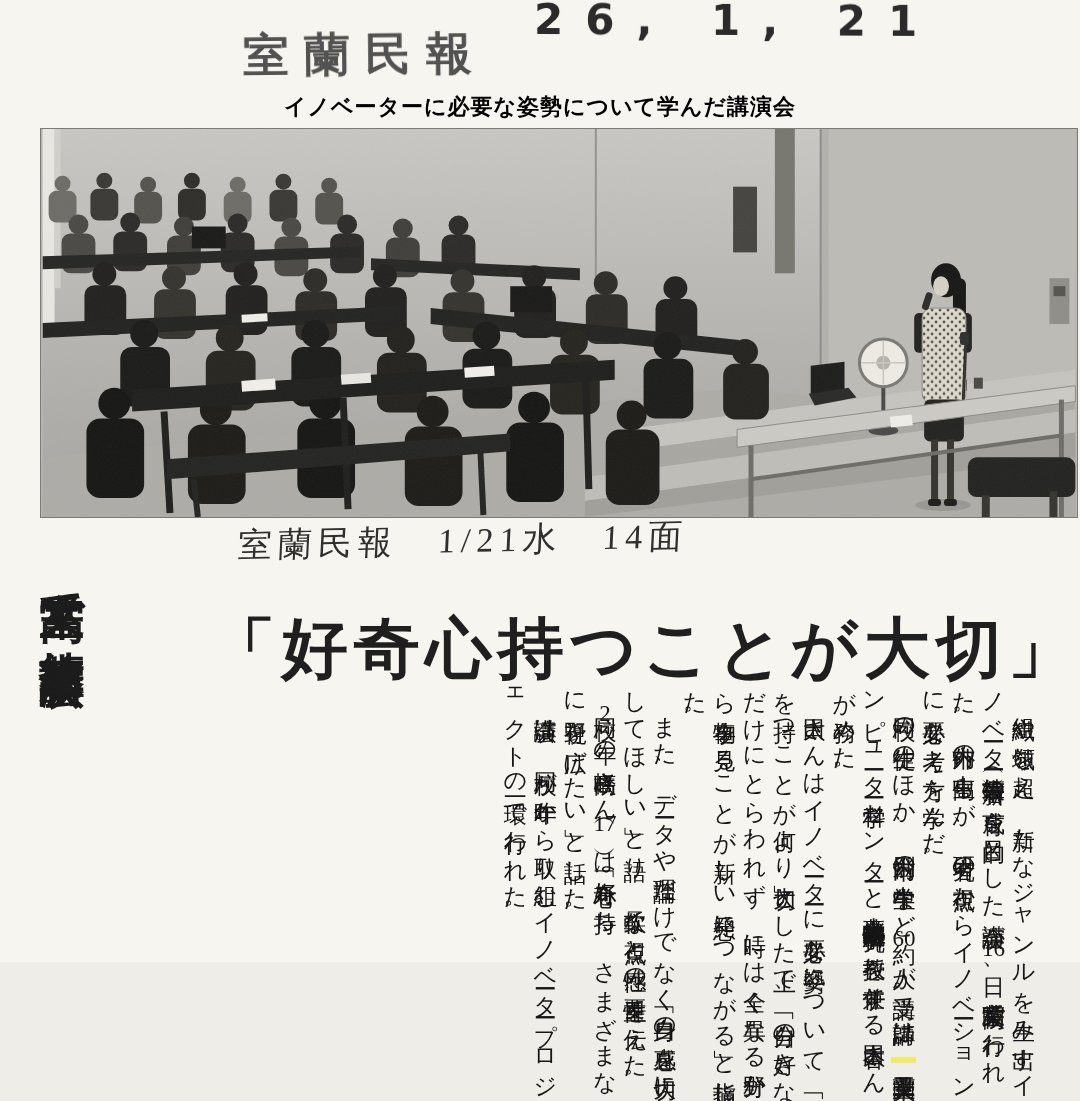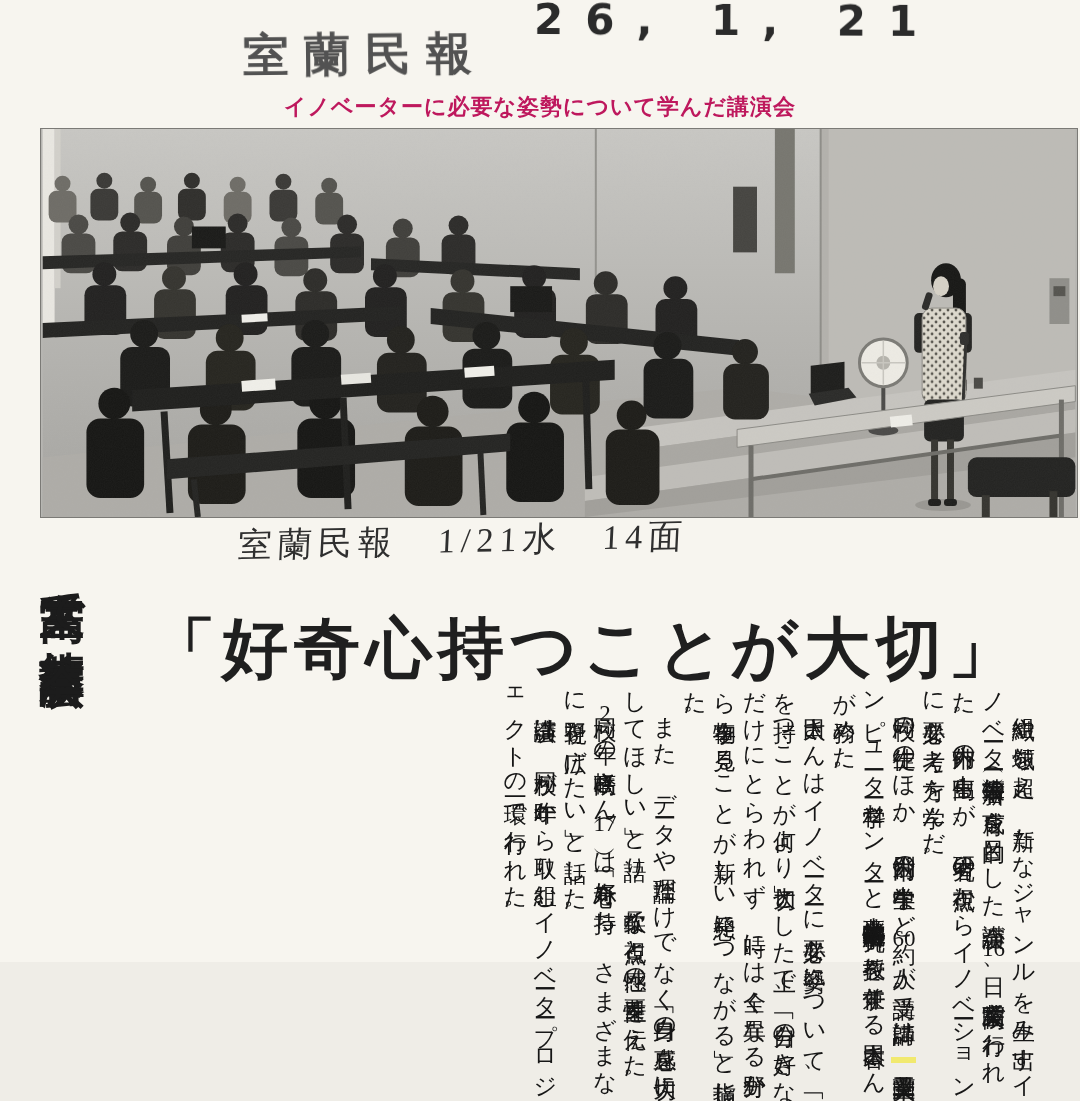--- a/index.html
+++ b/index.html
@@ -27,40 +27,40 @@
     font-family:"DejaVu Sans","Liberation Sans",sans-serif;
     font-weight:bold;font-size:42px;letter-spacing:22px;
     color:#2b2b2b;white-space:nowrap;transform:rotate(.3deg);
     filter:blur(.2px);
   }
   
   .photo-caption{
     position:absolute;left:0;right:0;top:92px;
     text-align:center;
     font-family:"Liberation Sans","DejaVu Sans",sans-serif;
-    font-weight:600;font-size:22px;letter-spacing:1px;color:#be185d;
+    font-weight:600;font-size:22px;letter-spacing:1px;color:#000000;
   }
   
   .photo-frame{
     position:absolute;left:40px;top:128px;width:1038px;height:390px;
     background:#b7b6b2;border:1px solid #7b7a76;box-sizing:border-box;
     overflow:hidden;
   }
   .photo-frame svg{display:block;}
   
   .handwritten{
     position:absolute;left:238px;top:518px;
     font-size:34px;color:#2f2f2f;letter-spacing:6px;
     transform:rotate(-1.2deg) skewX(-4deg);
     font-weight:500;white-space:nowrap;
   }
   
   .headline{
     position:absolute;left:150px;top:560px;width:930px;
-    text-align:left;
+    text-align:right;
     font-size:66px;font-weight:bold;letter-spacing:6px;
     color:#1f1f1f;white-space:nowrap;
   }
   
   .side-headline{
     position:absolute;left:32px;top:556px;height:510px;
     writing-mode:vertical-rl;text-orientation:mixed;
     font-size:45px;font-weight:bold;letter-spacing:2px;
     color:#1c1c1c;
   }

